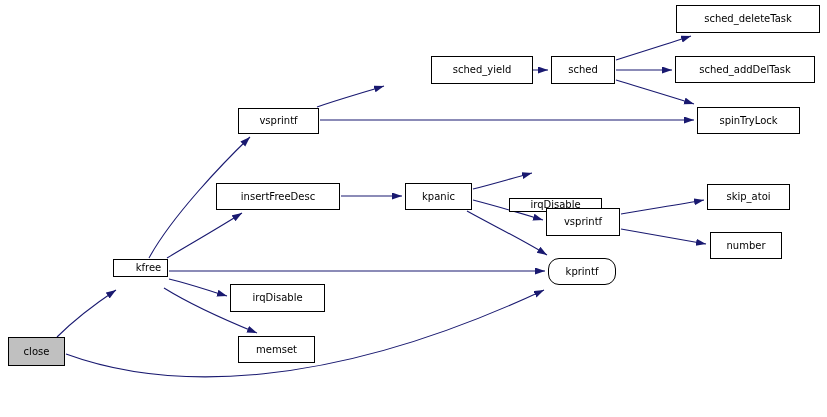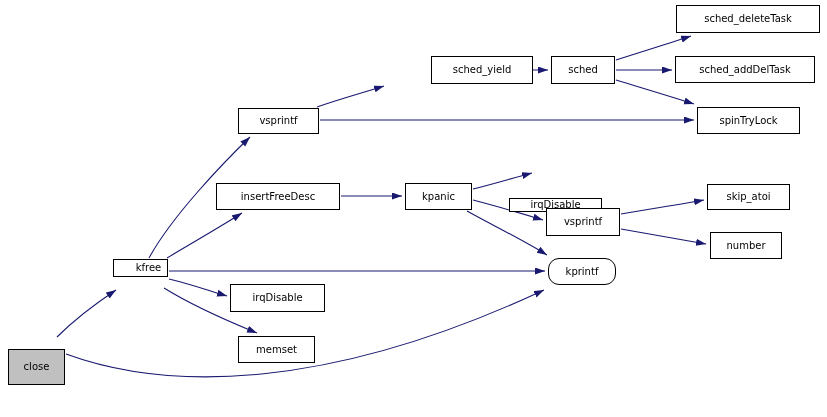--- a/index.html
+++ b/index.html
@@ -77,21 +77,21 @@
       <path d="M 616,70 L 672,70" class="edge" marker-end="url(#arrowhead)"></path>
       <path d="M 616,80 C 642,88 669,96 694,104" class="edge" marker-end="url(#arrowhead)"></path>
       <path d="M 341,196 L 402,196" class="edge" marker-end="url(#arrowhead)"></path>
       <path d="M 473,189 C 493,184 513,178 532,173" class="edge" marker-end="url(#arrowhead)"></path>
       <path d="M 473,200 C 496,206 520,213 543,220" class="edge" marker-end="url(#arrowhead)"></path>
       <path d="M 467,211 C 494,226 523,240 547,255" class="edge" marker-end="url(#arrowhead)"></path>
       <path d="M 621,214 C 649,209 677,205 704,200" class="edge" marker-end="url(#arrowhead)"></path>
       <path d="M 621,229 C 650,234 678,239 706,244" class="edge" marker-end="url(#arrowhead)"></path>
     </svg>
   <div id="nodes">
-      <div class="node root" style="left: 8px; top: 337px; width: 57px; height: 36px; margin-top: 12px;">close</div>
+      <div class="node root" style="left: 8px; top: 337px; width: 57px; height: 29px;">close</div>
       <div class="node" style="left: 113px; top: 259px; width: 55px; height: 18px; padding-left: 16px;">kfree</div>
       <div class="node" style="left: 238px; top: 108px; width: 81px; height: 26px;">vsprintf</div>
       <div class="node" style="left: 386px; top: 56px; width: 102px; height: 28px; margin-left: 45px;">sched_yield</div>
       <div class="node" style="left: 551px; top: 56px; width: 64px; height: 28px;">sched</div>
       <div class="node" style="left: 676px; top: 5px; width: 144px; height: 28px;">sched_deleteTask</div>
       <div class="node" style="left: 675px; top: 56px; width: 140px; height: 27px;">sched_addDelTask</div>
       <div class="node" style="left: 697px; top: 107px; width: 103px; height: 27px;">spinTryLock</div>
       <div class="node" style="left: 216px; top: 183px; width: 124px; height: 27px;">insertFreeDesc</div>
       <div class="node" style="left: 405px; top: 183px; width: 67px; height: 27px;">kpanic</div>
       <div class="node" style="left: 509px; top: 158px; width: 93px; height: 14px; margin-top: 40px;">irqDisable</div>

